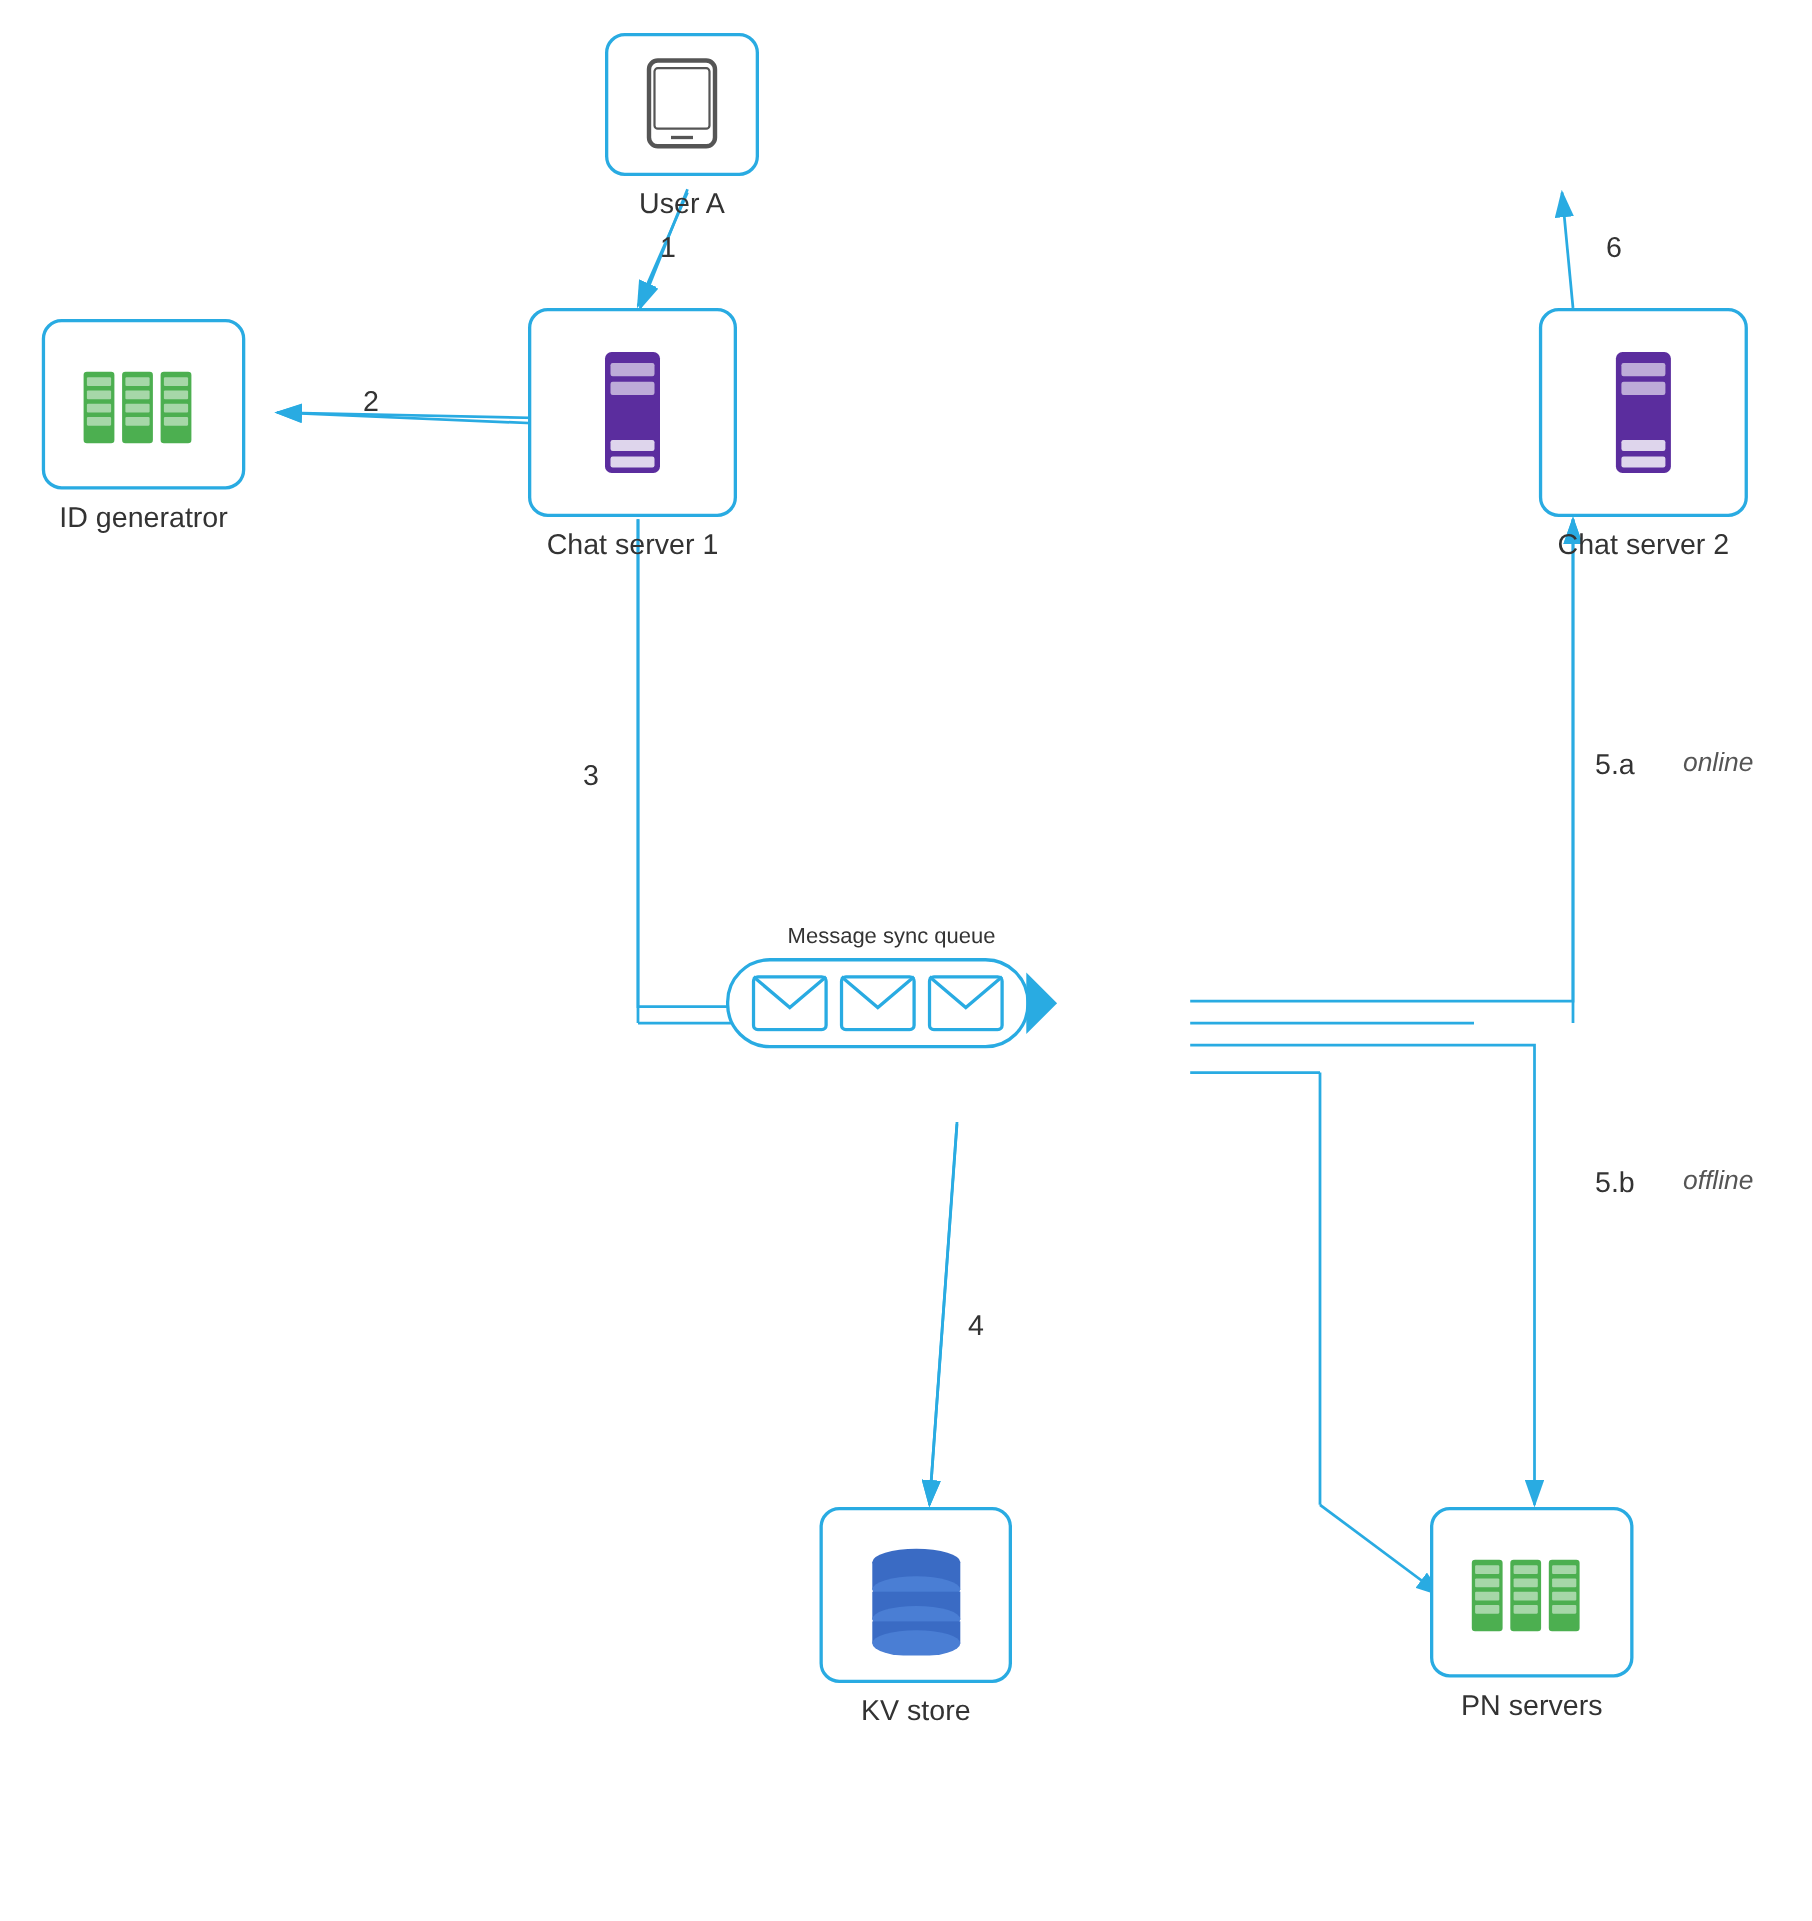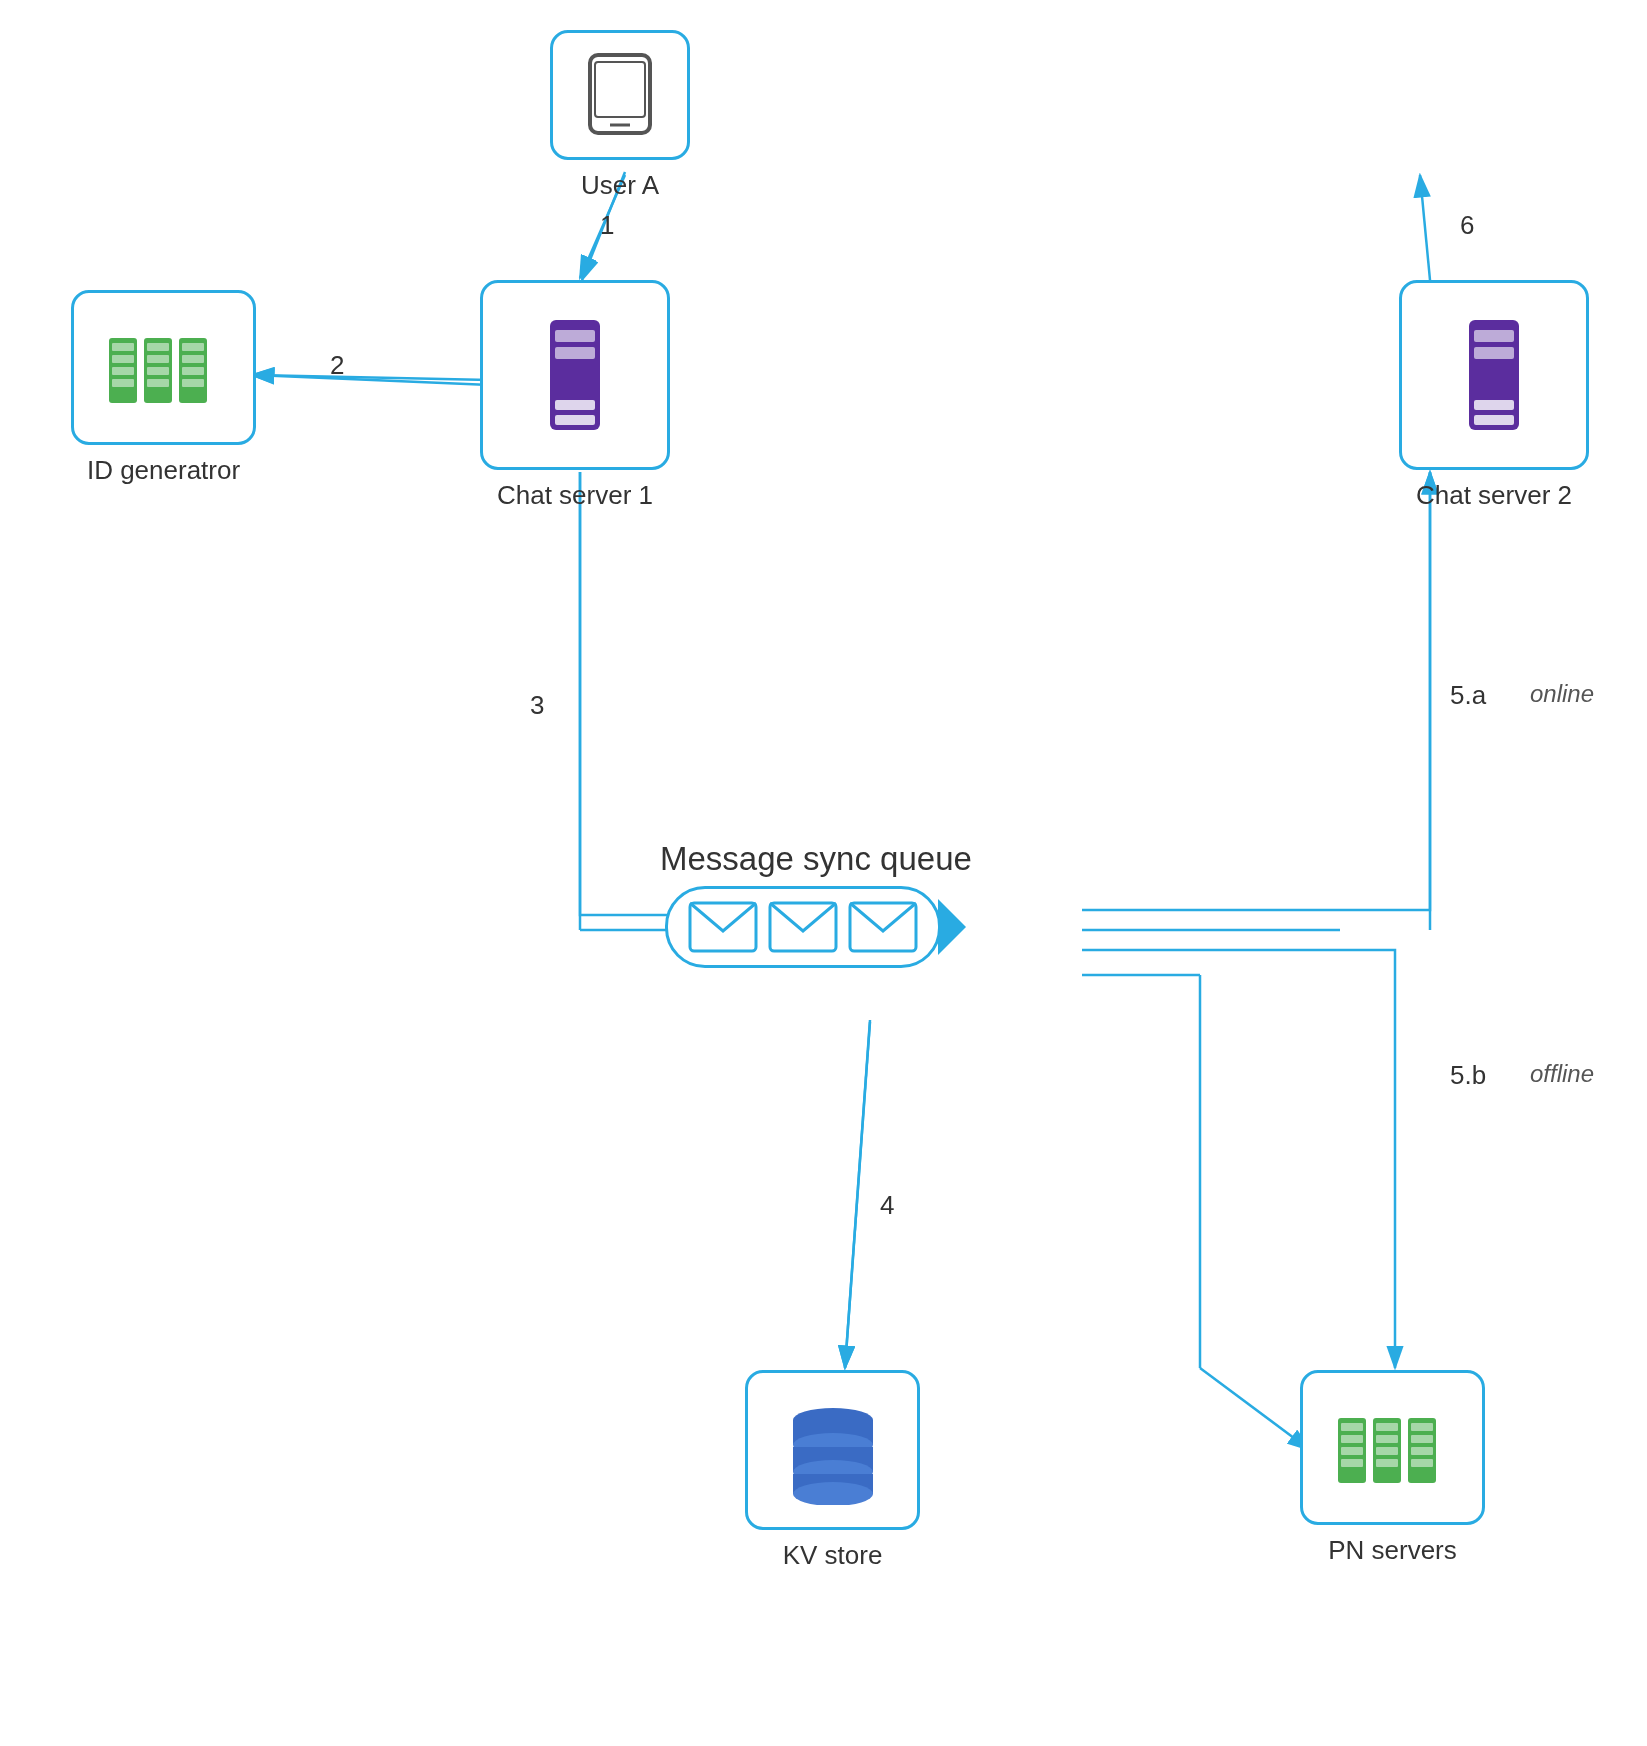--- a/index.html
+++ b/index.html
@@ -58,21 +58,21 @@
     }
     .queue-arrow-right {
       width: 0;
       height: 0;
       border-top: 28px solid transparent;
       border-bottom: 28px solid transparent;
       border-left: 28px solid #29abe2;
       margin-left: -3px;
     }
     .queue-label {
-      font-size: 33px;
+      font-size: 20px;
       color: #333;
       margin-bottom: 8px;
       text-align: right;
     }
     
     .envelope {
       width: 70px;
       height: 52px;
     }
     
@@ -179,21 +179,21 @@
         <rect x="20" y="5" width="50" height="110" rx="6" fill="#5b2d9e"></rect>
         <rect x="25" y="15" width="40" height="12" rx="2" fill="#fff" opacity="0.6"></rect>
         <rect x="25" y="32" width="40" height="12" rx="2" fill="#fff" opacity="0.6"></rect>
         <rect x="25" y="85" width="40" height="10" rx="2" fill="#fff" opacity="0.8"></rect>
         <rect x="25" y="100" width="40" height="10" rx="2" fill="#fff" opacity="0.8"></rect>
       </svg>
     </div>
     <div class="node-label">Chat server 2</div>
   </div>
 
-  <div class="node" style="left:71px; top:290px;">
+  <div class="node" style="left:38px; top:290px;">
     <div class="node-box" style="width:185px; height:155px;">
       <svg width="120" height="100" viewBox="0 0 120 100">
 
         <rect x="5" y="20" width="28" height="65" rx="3" fill="#4caf50"></rect>
         <rect x="8" y="25" width="22" height="8" rx="1" fill="#fff" opacity="0.5"></rect>
         <rect x="8" y="37" width="22" height="8" rx="1" fill="#fff" opacity="0.5"></rect>
         <rect x="8" y="49" width="22" height="8" rx="1" fill="#fff" opacity="0.5"></rect>
         <rect x="8" y="61" width="22" height="8" rx="1" fill="#fff" opacity="0.5"></rect>
 
         <rect x="40" y="20" width="28" height="65" rx="3" fill="#4caf50"></rect>

